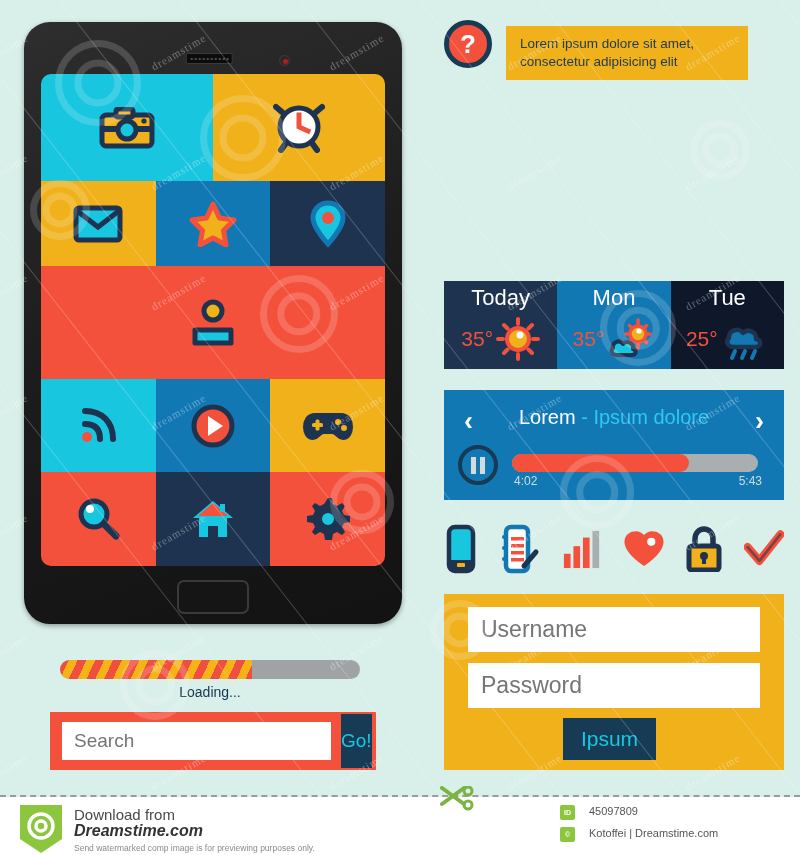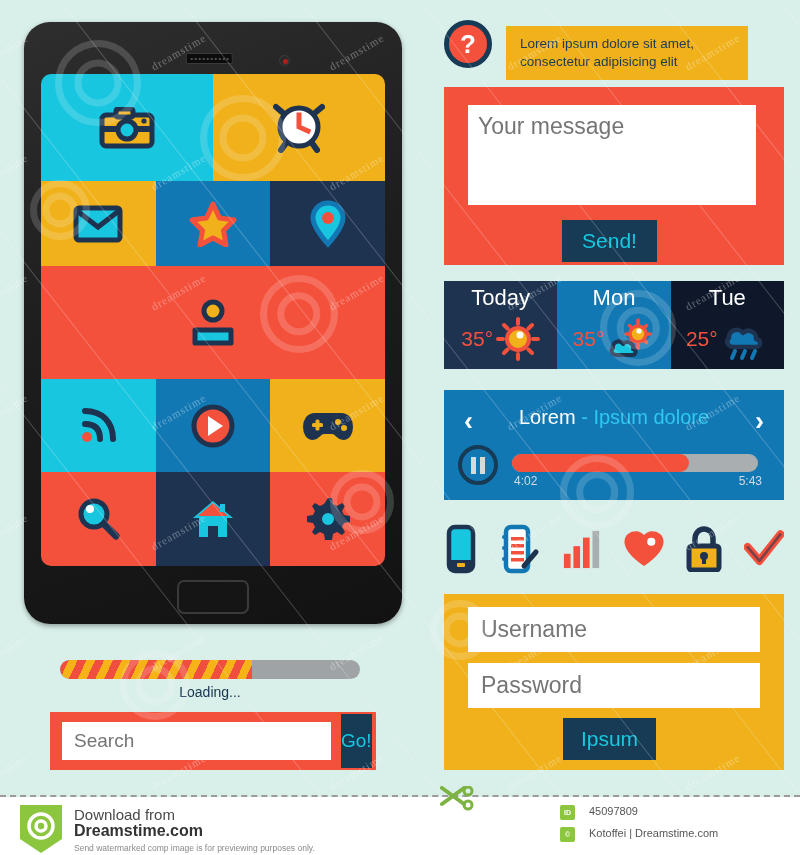--- a/index.html
+++ b/index.html
@@ -143,21 +143,21 @@
     position:absolute;left:119px;top:124px;width:93px;height:42px;background:#173a55;
     color:#16c8e0;border:0;font-size:21px;cursor:pointer;font-family:"Liberation Sans",sans-serif;
   }
 
   
   #cut-line{position:absolute;left:0;top:795px;width:800px;border-top:2px dashed #9b9b9b;z-index:60;}
   #scissors-icon{position:absolute;left:440px;top:786px;z-index:61;}
   #footer{position:absolute;left:0;top:797px;width:800px;height:58px;background:#fff;z-index:60;}
   #dt-logo{position:absolute;left:20px;top:8px;width:42px;height:48px;}
   #dl-from{position:absolute;left:74px;top:9px;font-size:15px;color:#4a4a4a;}
-  #dt-domain{position:absolute;left:74px;top:25px;font-size:16px;font-weight:bold;color:#333;}
+  #dt-domain{position:absolute;left:74px;top:25px;font-size:16px;font-weight:bold;color:#333;font-style:italic;}
   #dt-note{position:absolute;left:74px;top:46px;font-size:8.5px;color:#8a8a8a;}
   #footer-right{position:absolute;right:10px;top:8px;width:230px;font-size:11px;color:#555;}
   .fr-line{display:flex;align-items:flex-start;gap:14px;margin-bottom:7px;}
   .fr-chip{width:15px;height:15px;background:#8cc63e;border-radius:2px;color:#fff;font-size:7px;
            display:flex;align-items:center;justify-content:center;font-weight:bold;}
 </style>
 </head>
 <body>
 
 <div id="canvas">
@@ -287,24 +287,20 @@
   <div id="search-widget">
     <input id="search-input" type="text" placeholder="Search" style="">
     <button id="go-button">Go!</button>
   </div>
 
   <div id="tooltip-row">
     <div id="help-badge">?</div>
     <div id="tooltip-box">Lorem ipsum dolore sit amet, consectetur adipisicing elit</div>
   </div>
 
-  <div id="message-widget">
-    <textarea id="message-area" placeholder="Your message" style=""></textarea>
-    <button id="send-button">Send!</button>
-  </div>
 
   <div id="weather-widget">
 
     <div class="wcol" style="background:#1d3350;">
       <div class="wday">Today</div>
       <div class="wbody">
         <span class="wtemp">35°</span>
         <svg width="44" height="44" viewBox="0 0 44 44">
           <g stroke="#f4513d" stroke-width="4" stroke-linecap="round">
             <path d="M22 2 v5 M22 37 v5 M2 22 h5 M37 22 h5 M8 8 l3.5 3.5 M32.5 32.5 l3.5 3.5 M36 8 l-3.5 3.5 M11.5 32.5 L8 36"></path>

